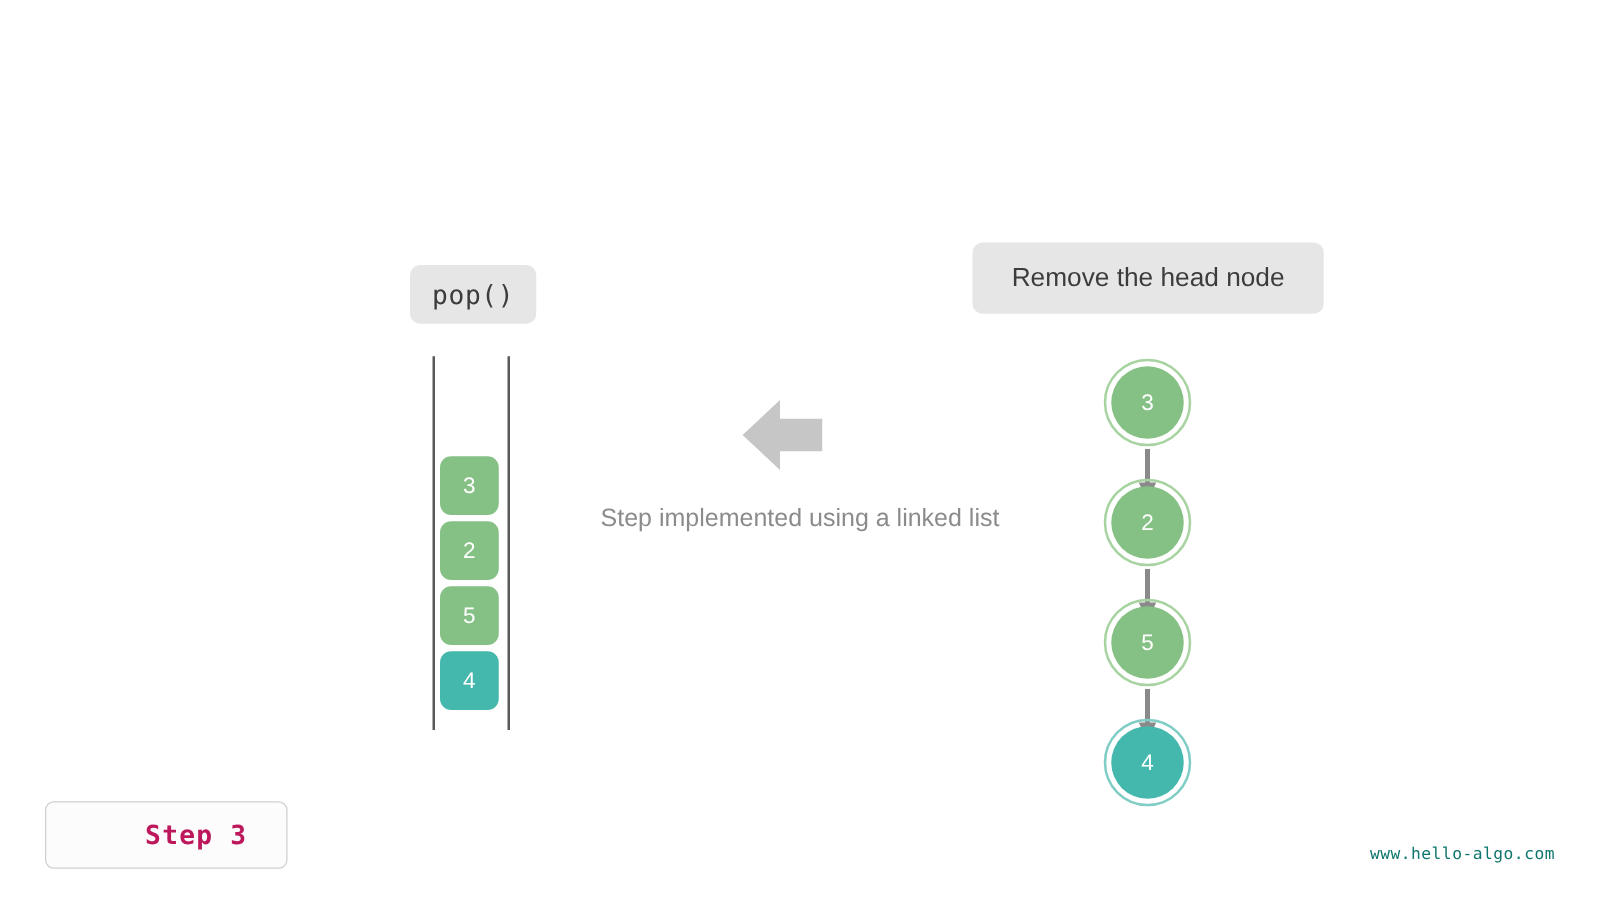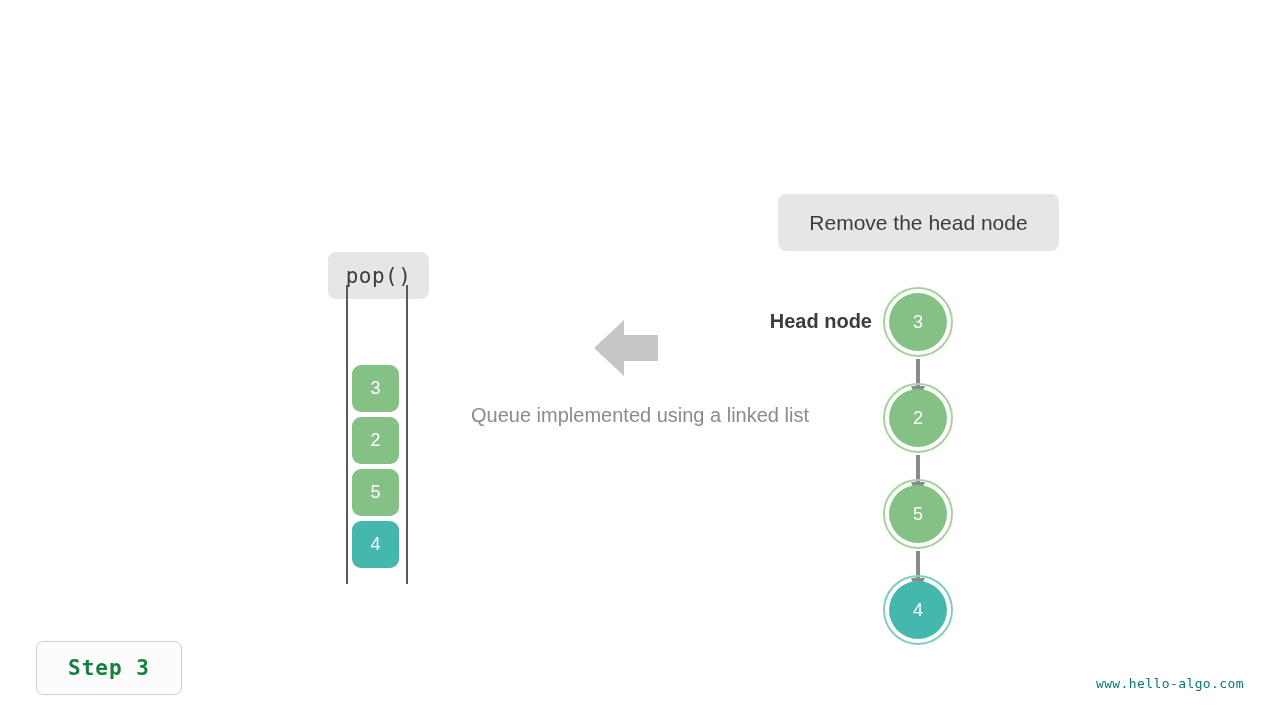--- a/index.html
+++ b/index.html
@@ -32,21 +32,20 @@
     color: #3c3c3c;
   }
   .chip-pop {
     left: 328px;
     top: 212px;
     width: 101px;
     height: 47px;
     font-family: "DejaVu Sans Mono", "Liberation Mono", monospace;
     font-size: 21px;
     letter-spacing: 0.5px;
-    margin-top: 40px;
   }
   .chip-action {
     left: 778px;
     top: 194px;
     width: 281px;
     height: 57px;
     font-size: 21px;
   }
 
   .caption {
@@ -67,22 +66,23 @@
     height: 52px;
     background: #fcfcfc;
     border: 1px solid #cfcfcf;
     border-radius: 7px;
     display: flex;
     align-items: center;
     justify-content: center;
     font-family: "DejaVu Sans Mono", "Liberation Mono", monospace;
     font-size: 21px;
     font-weight: bold;
-    color: #15803d;
+    color: #be185d;
     letter-spacing: 1px;
+    padding-left: 48px;
   }
 
   .watermark {
     position: absolute;
     left: 1074px;
     top: 676px;
     width: 170px;
     text-align: right;
     font-family: "DejaVu Sans Mono", "Liberation Mono", monospace;
     font-size: 13px;
@@ -215,23 +215,22 @@
       <div class="cell cell-teal">4</div>
     </div>
   </div>
 
   <div class="block-arrow">
     <svg width="64" height="60" viewBox="0 0 64 60" xmlns="http://www.w3.org/2000/svg">
       <polygon points="0,30 30,2 30,17 64,17 64,43 30,43 30,58" fill="#c6c6c6"></polygon>
     </svg>
   </div>
 
-  <div class="caption">Queue implemented using a linked list</div>
-
-  <div class="side-label label-head">Head node</div>
+  <div class="caption">Step implemented using a linked list</div>
+
 
   <div class="linked-list">
 
     <div class="node-ring ring-green" style="top:2px;"></div>
     <div class="node node-green" style="top:8px;">3</div>
 
     <div class="link-arrow" style="top:74px;">
       <svg width="16" height="42" viewBox="0 0 16 42" xmlns="http://www.w3.org/2000/svg">
         <line x1="8" y1="0" x2="8" y2="30" stroke="#8a8a8a" stroke-width="4"></line>
         <polygon points="8,42 1,27 15,27" fill="#8a8a8a"></polygon>

